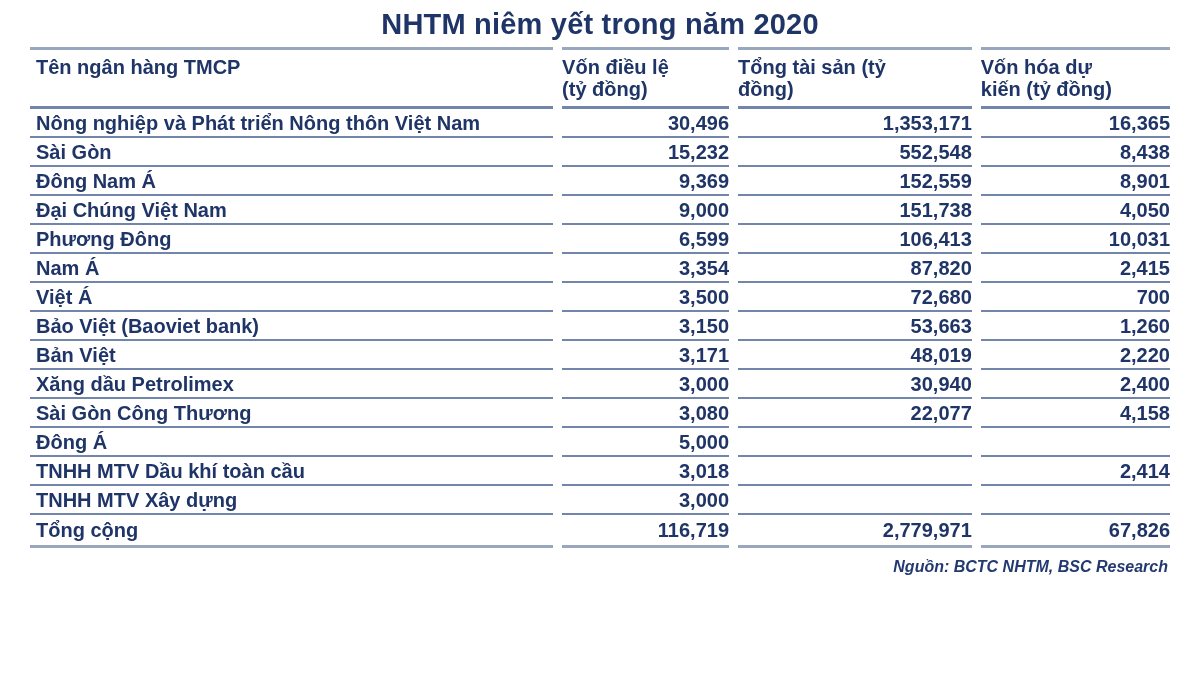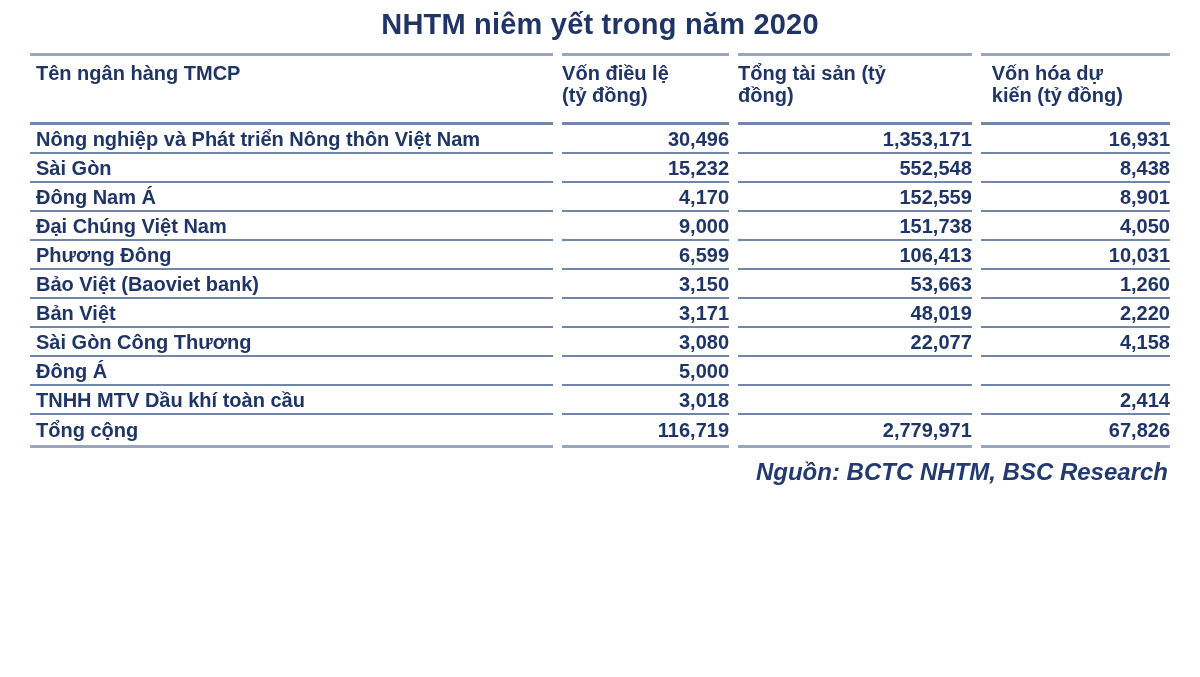--- a/index.html
+++ b/index.html
@@ -13,21 +13,21 @@
     font-family:"Liberation Sans","DejaVu Sans",sans-serif;
     color:var(--navy);
     -webkit-font-smoothing:antialiased;
   }
   .page{padding:6px 30px 0 30px;}
   .title{
     text-align:center;
     font-size:29px;
     font-weight:bold;
     color:var(--navy);
-    margin:2px 0 12px 0;
+    margin:2px 0 6px 0;
     letter-spacing:0.2px;
   }
   table{
     width:100%;
     border-collapse:separate;
     border-spacing:9px 0;
     margin-left:-9px;
     margin-right:-9px;
     width:calc(100% + 18px);
   }
@@ -38,41 +38,41 @@
     padding:0;
     line-height:1.1;
     white-space:nowrap;
   }
   thead th{
     border-top:3px solid var(--line-thick);
     border-bottom:3px solid var(--line-thin);
     text-align:left;
     vertical-align:top;
     padding-top:6px;
-    padding-bottom:16px;
+    padding-bottom:6px;
     white-space:normal;
   }
   thead th .hdr{display:inline-block;}
   .w-col2{max-width:125px;}
   .w-col3{max-width:185px;}
-  .w-col4{max-width:150px;margin-left:11px;}
+  .w-col4{max-width:150px;}
   tbody td{
     border-bottom:2px solid var(--line-thin);
     height:27px;
     vertical-align:middle;
   }
   td.c-name,th.c-name{padding-left:6px;}
   td.c-num{text-align:right;}
   tr[data-name="total-row"] td{
     border-bottom:3px solid var(--line-thick);
     height:30px;
   }
   .footer{
     text-align:right;
-    font-size:24px;
+    font-size:16px;
     font-weight:bold;
     font-style:italic;
     color:#233a70;
     margin-top:10px;
     padding-right:2px;
   }
 </style>
 </head>
 <body>
 
@@ -101,75 +101,99 @@
         <th data-name="column-header-expected-capitalization">
           <span class="hdr w-col4" data-name="column-header-expected-capitalization-label">Vốn hóa dự kiến (tỷ đồng)</span>
         </th>
       </tr>
     </thead>
     <tbody data-name="table-body">
       <tr data-name="table-row">
     <td class="c-name" data-name="bank-name-cell">Nông nghiệp và Phát triển Nông thôn Việt Nam</td>
     <td class="c-num" data-name="charter-capital-cell">30,496</td>
     <td class="c-num" data-name="total-assets-cell">1,353,171</td>
-    <td class="c-num" data-name="capitalization-cell">16,931</td>
+    <td class="c-num" data-name="capitalization-cell">16,365</td>
   </tr>
         <tr data-name="table-row">
     <td class="c-name" data-name="bank-name-cell">Sài Gòn</td>
     <td class="c-num" data-name="charter-capital-cell">15,232</td>
     <td class="c-num" data-name="total-assets-cell">552,548</td>
     <td class="c-num" data-name="capitalization-cell">8,438</td>
   </tr>
         <tr data-name="table-row">
     <td class="c-name" data-name="bank-name-cell">Đông Nam Á</td>
-    <td class="c-num" data-name="charter-capital-cell">4,170</td>
+    <td class="c-num" data-name="charter-capital-cell">9,369</td>
     <td class="c-num" data-name="total-assets-cell">152,559</td>
     <td class="c-num" data-name="capitalization-cell">8,901</td>
   </tr>
         <tr data-name="table-row">
     <td class="c-name" data-name="bank-name-cell">Đại Chúng Việt Nam</td>
     <td class="c-num" data-name="charter-capital-cell">9,000</td>
     <td class="c-num" data-name="total-assets-cell">151,738</td>
     <td class="c-num" data-name="capitalization-cell">4,050</td>
   </tr>
         <tr data-name="table-row">
     <td class="c-name" data-name="bank-name-cell">Phương Đông</td>
     <td class="c-num" data-name="charter-capital-cell">6,599</td>
     <td class="c-num" data-name="total-assets-cell">106,413</td>
     <td class="c-num" data-name="capitalization-cell">10,031</td>
   </tr>
         <tr data-name="table-row">
+    <td class="c-name" data-name="bank-name-cell">Nam Á</td>
+    <td class="c-num" data-name="charter-capital-cell">3,354</td>
+    <td class="c-num" data-name="total-assets-cell">87,820</td>
+    <td class="c-num" data-name="capitalization-cell">2,415</td>
+  </tr>
+        <tr data-name="table-row">
+    <td class="c-name" data-name="bank-name-cell">Việt Á</td>
+    <td class="c-num" data-name="charter-capital-cell">3,500</td>
+    <td class="c-num" data-name="total-assets-cell">72,680</td>
+    <td class="c-num" data-name="capitalization-cell">700</td>
+  </tr>
+        <tr data-name="table-row">
     <td class="c-name" data-name="bank-name-cell">Bảo Việt (Baoviet bank)</td>
     <td class="c-num" data-name="charter-capital-cell">3,150</td>
     <td class="c-num" data-name="total-assets-cell">53,663</td>
     <td class="c-num" data-name="capitalization-cell">1,260</td>
   </tr>
         <tr data-name="table-row">
     <td class="c-name" data-name="bank-name-cell">Bản Việt</td>
     <td class="c-num" data-name="charter-capital-cell">3,171</td>
     <td class="c-num" data-name="total-assets-cell">48,019</td>
     <td class="c-num" data-name="capitalization-cell">2,220</td>
   </tr>
         <tr data-name="table-row">
+    <td class="c-name" data-name="bank-name-cell">Xăng dầu Petrolimex</td>
+    <td class="c-num" data-name="charter-capital-cell">3,000</td>
+    <td class="c-num" data-name="total-assets-cell">30,940</td>
+    <td class="c-num" data-name="capitalization-cell">2,400</td>
+  </tr>
+        <tr data-name="table-row">
     <td class="c-name" data-name="bank-name-cell">Sài Gòn Công Thương</td>
     <td class="c-num" data-name="charter-capital-cell">3,080</td>
     <td class="c-num" data-name="total-assets-cell">22,077</td>
     <td class="c-num" data-name="capitalization-cell">4,158</td>
   </tr>
         <tr data-name="table-row">
     <td class="c-name" data-name="bank-name-cell">Đông Á</td>
     <td class="c-num" data-name="charter-capital-cell">5,000</td>
     <td class="c-num" data-name="total-assets-cell"></td>
     <td class="c-num" data-name="capitalization-cell"></td>
   </tr>
         <tr data-name="table-row">
     <td class="c-name" data-name="bank-name-cell">TNHH MTV Dầu khí toàn cầu</td>
     <td class="c-num" data-name="charter-capital-cell">3,018</td>
     <td class="c-num" data-name="total-assets-cell"></td>
     <td class="c-num" data-name="capitalization-cell">2,414</td>
+  </tr>
+        <tr data-name="table-row">
+    <td class="c-name" data-name="bank-name-cell">TNHH MTV Xây dựng</td>
+    <td class="c-num" data-name="charter-capital-cell">3,000</td>
+    <td class="c-num" data-name="total-assets-cell"></td>
+    <td class="c-num" data-name="capitalization-cell"></td>
   </tr>
         <tr data-name="total-row">
         <td class="c-name" data-name="total-label-cell">Tổng cộng</td>
         <td class="c-num" data-name="total-charter-capital-cell">116,719</td>
         <td class="c-num" data-name="total-assets-cell">2,779,971</td>
         <td class="c-num" data-name="total-capitalization-cell">67,826</td>
       </tr>
     </tbody>
   </table>
 

